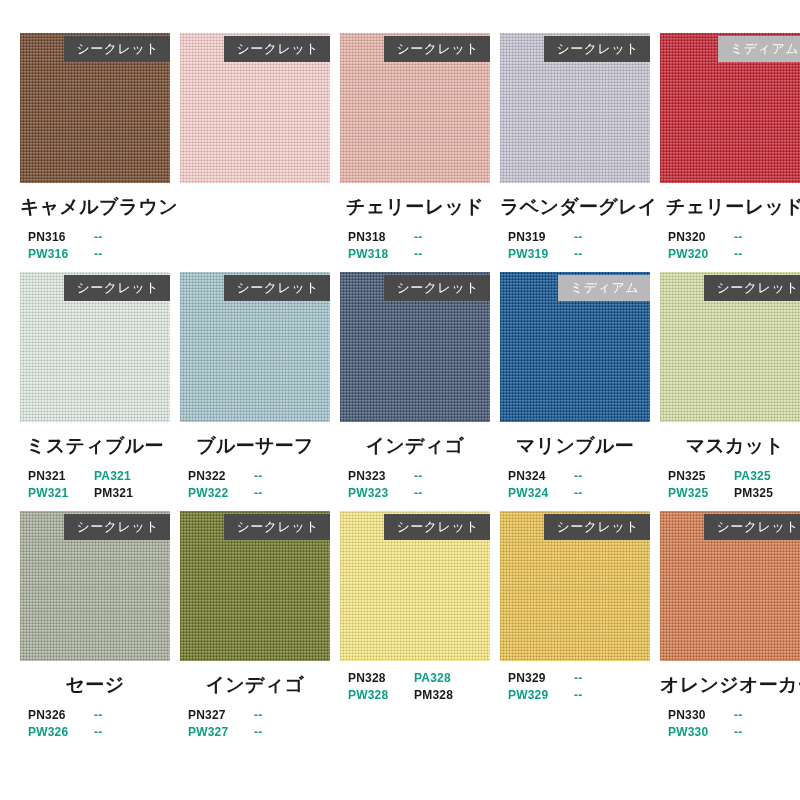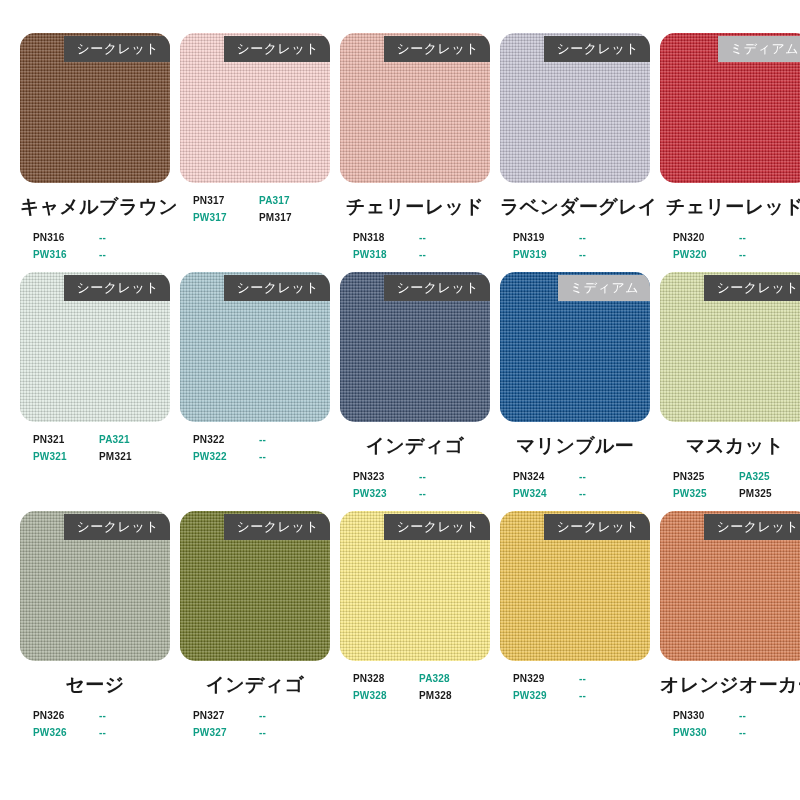--- a/index.html
+++ b/index.html
@@ -32,21 +32,20 @@
     position: relative;
   }
   .cell:last-child { margin-right: 0; }
 
   .swatch {
     position: relative;
     width: 150px;
     height: 150px;
     overflow: hidden;
     background-repeat: repeat;
-    border-radius: 15px;
   }
   
   .swatch .weave {
     position: absolute;
     inset: 0;
     background-image:
       repeating-linear-gradient(
         0deg,
         rgba(255,255,255,0.17) 0px,
         rgba(255,255,255,0.17) 1px,
@@ -88,25 +87,24 @@
     margin-top: 11px;
     letter-spacing: 0.3px;
     white-space: nowrap;
   }
   .codes {
     margin-top: 9px;
     padding-left: 8px;
   }
   .coderow {
     display: flex;
-    font-size: 10px;
+    font-size: 12px;
     font-weight: bold;
     line-height: 17px;
     letter-spacing: 0.2px;
-    justify-content: center;
   }
   .coderow .c1 { width: 66px; }
   .coderow .c2 { width: 66px; }
   .dark { color: #1a1a1a; }
   .teal { color: #0f9e85; }
   .dash { color: #0f9e85; }
 </style>
 </head>
 <body>
 
@@ -127,30 +125,20 @@
             <span class="c1 teal">PW316</span>
             <span class="c2 dash">--</span>
           </div>
         </div>
       </div>
       <div class="cell">
         <div class="swatch" style="background: rgb(246, 207, 204);">
           <div class="weave"></div>
           <div class="badge secret">シークレット</div>
         </div>
-        <div class="codes">
-          <div class="coderow">
-            <span class="c1 dark">PN317</span>
-            <span class="c2 teal">PA317</span>
-          </div>
-          <div class="coderow">
-            <span class="c1 teal">PW317</span>
-            <span class="c2 dark">PM317</span>
-          </div>
-        </div>
       </div>
       <div class="cell">
         <div class="swatch" style="background: rgb(232, 179, 168);">
           <div class="weave"></div>
           <div class="badge secret">シークレット</div>
         </div>
         <div class="cname">チェリーレッド</div>
         <div class="codes">
           <div class="coderow">
             <span class="c1 dark">PN318</span>
@@ -196,36 +184,38 @@
           </div>
         </div>
       </div>
     </div>
     <div class="row">
       <div class="cell">
         <div class="swatch" style="background: rgb(221, 232, 224);">
           <div class="weave"></div>
           <div class="badge secret">シークレット</div>
         </div>
+        <div class="cname">ミスティブルー</div>
         <div class="codes">
           <div class="coderow">
             <span class="c1 dark">PN321</span>
             <span class="c2 teal">PA321</span>
           </div>
           <div class="coderow">
             <span class="c1 teal">PW321</span>
             <span class="c2 dark">PM321</span>
           </div>
         </div>
       </div>
       <div class="cell">
         <div class="swatch" style="background: rgb(162, 194, 203);">
           <div class="weave"></div>
           <div class="badge secret">シークレット</div>
         </div>
+        <div class="cname">ブルーサーフ</div>
         <div class="codes">
           <div class="coderow">
             <span class="c1 dark">PN322</span>
             <span class="c2 dash">--</span>
           </div>
           <div class="coderow">
             <span class="c1 teal">PW322</span>
             <span class="c2 dash">--</span>
           </div>
         </div>

